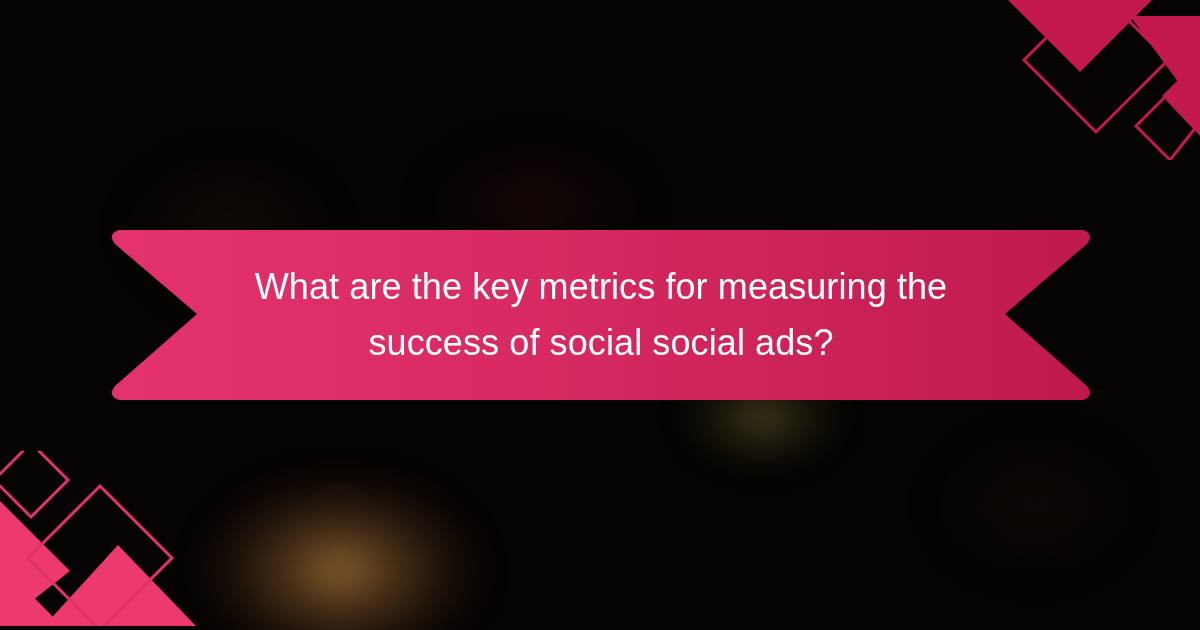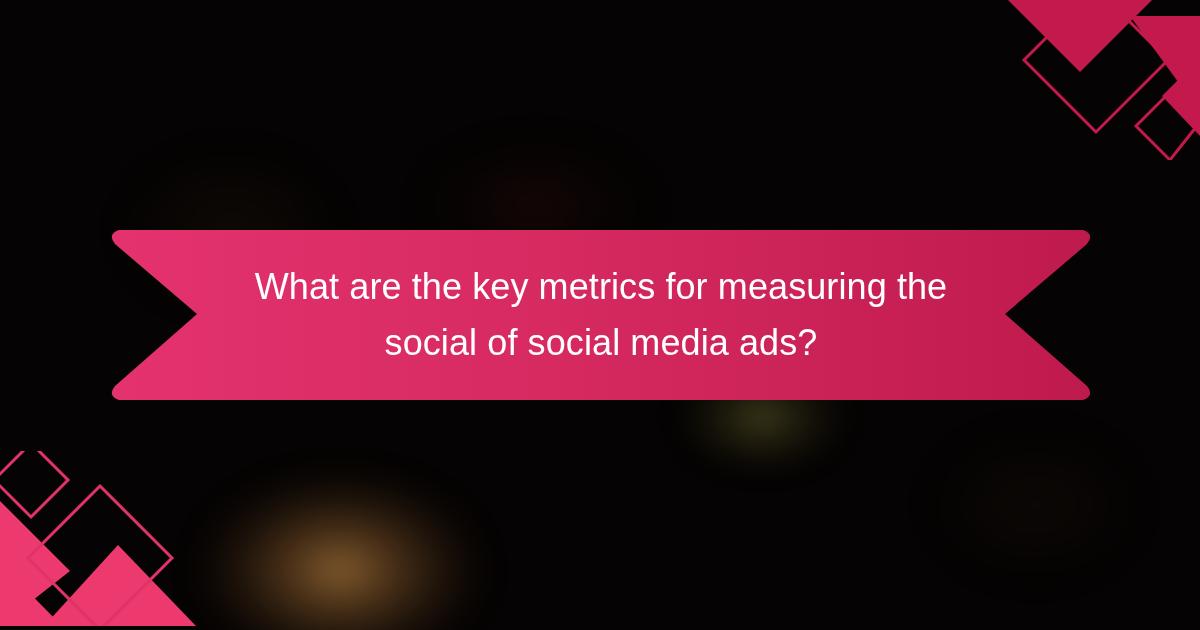--- a/index.html
+++ b/index.html
@@ -174,17 +174,17 @@
                Q 2,172 14,176
                L 978,176
                Q 990,172 982,162
                L 900,90
                L 982,20
                Q 990,10 978,6
                Z" fill="url(#ribbonGrad)"></path>
     </svg>
     <div class="ribbon-text">
       <span class="ribbon-line">What are the key metrics for measuring the</span>
-      <span class="ribbon-line">social of social media ads?</span>
+      <span class="ribbon-line">success of social social ads?</span>
     </div>
   </div>
 
 </div>
 
 </body></html>

